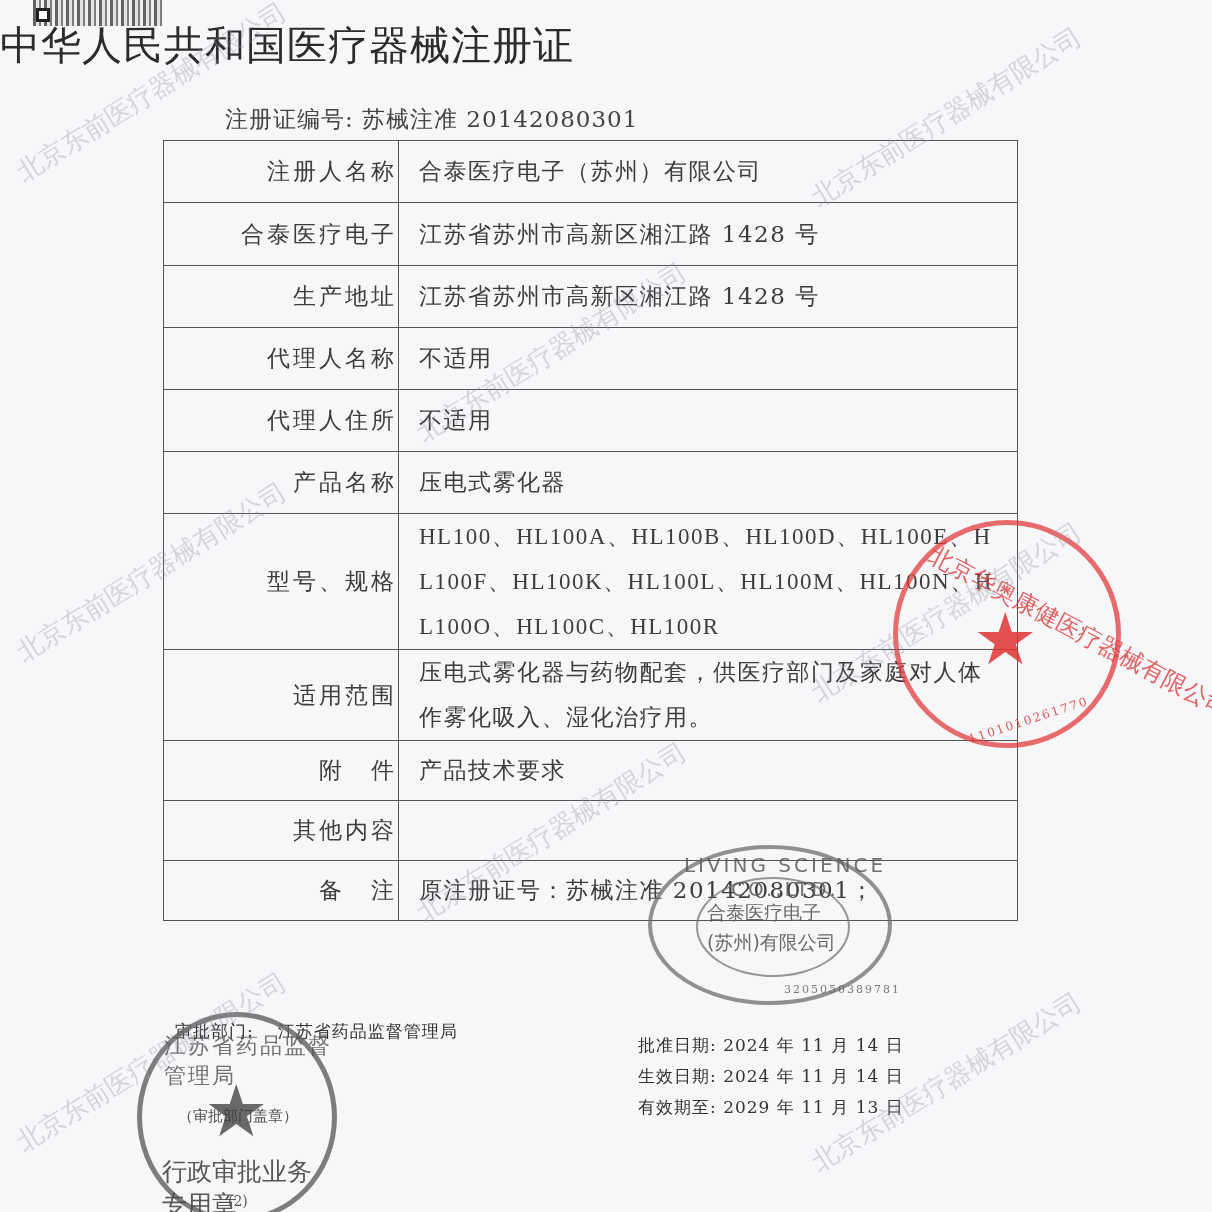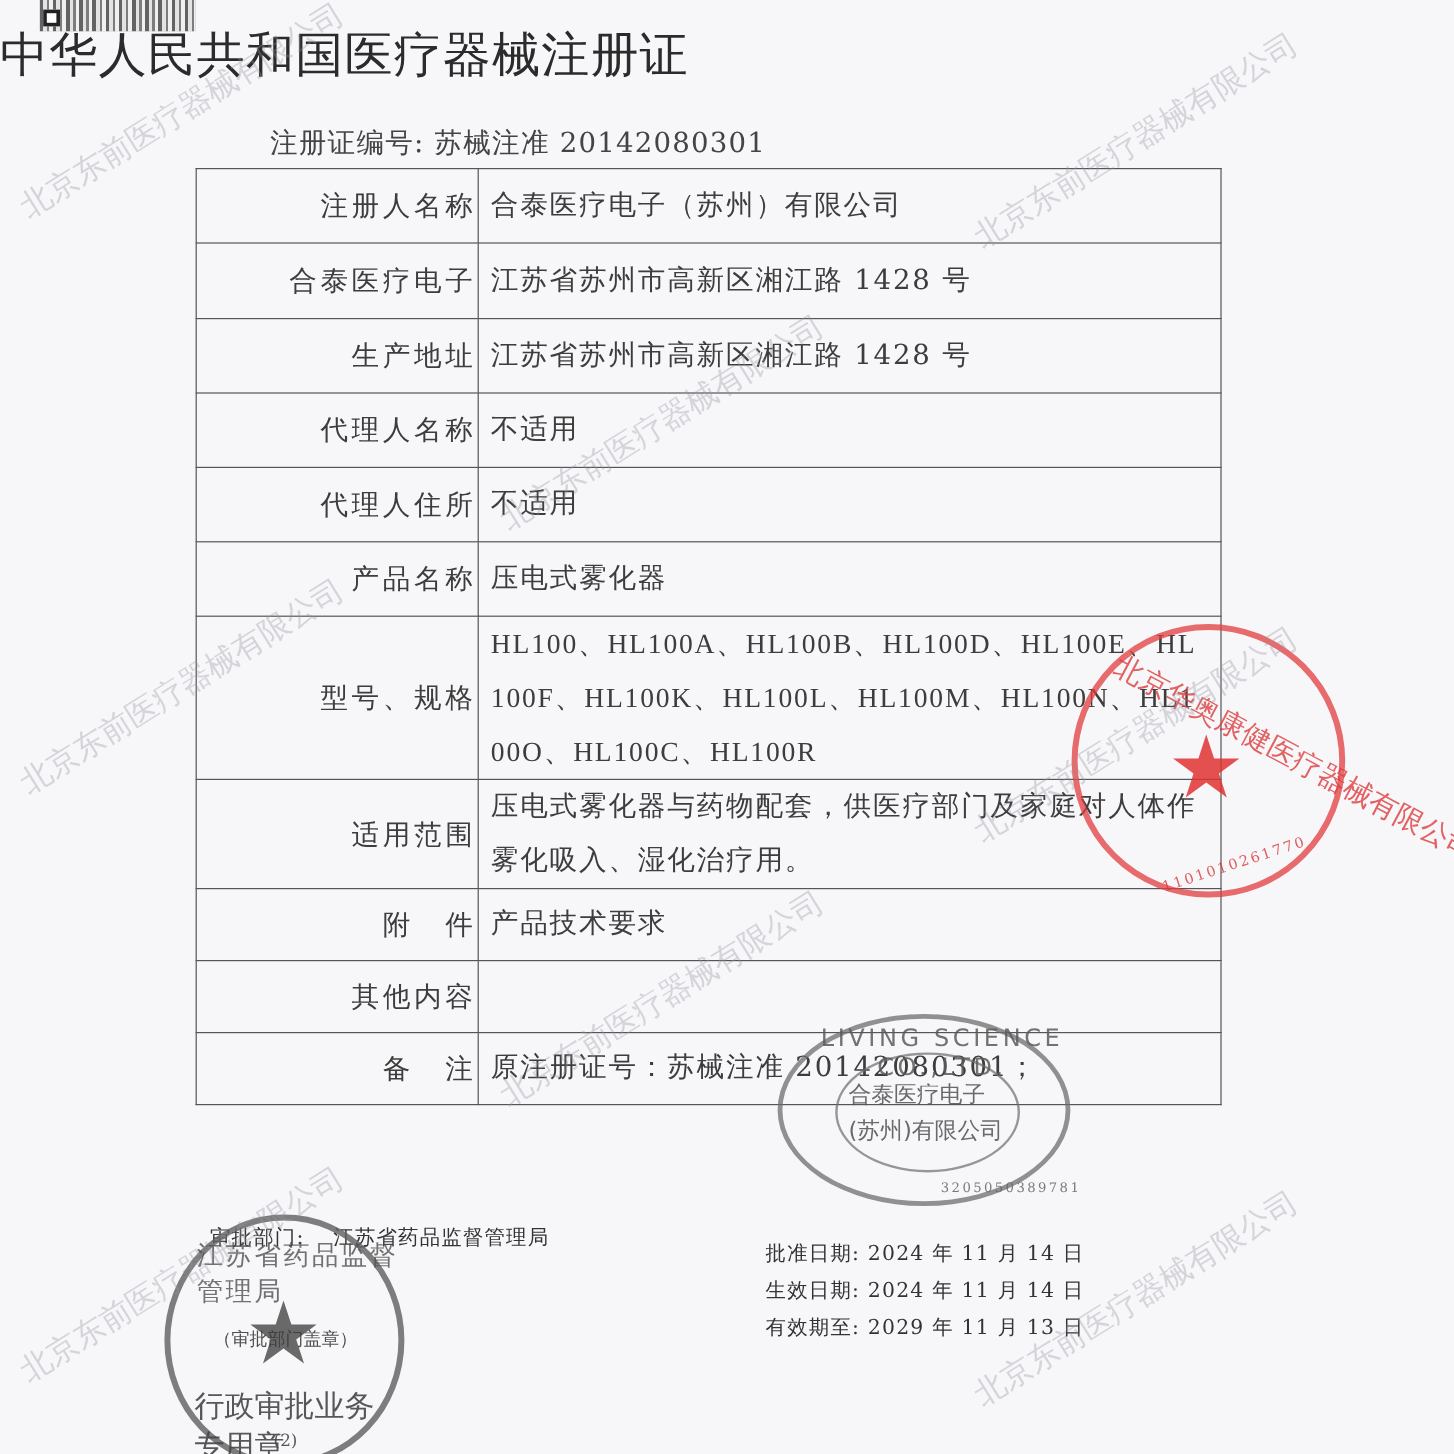--- a/index.html
+++ b/index.html
@@ -9,21 +9,21 @@
       background:
         repeating-linear-gradient(90deg,#333 0 3px,#ddd 3px 6px,#555 6px 8px,#eee 8px 11px),
         #888;opacity:.75;}
   .qr-eye{position:absolute;left:36px;top:8px;width:14px;height:14px;border:3px solid #222;background:#fff;box-sizing:border-box;}
   .title{position:absolute;left:0;width:1180px;top:18px;font-family:Liberation Serif, serif;
          font-size:40px;color:#2b2b2b;letter-spacing:1px;}
   .regno{position:absolute;left:225px;top:104px;font-size:23px;color:#444;letter-spacing:1px;}
   table.cert{position:absolute;left:163px;top:140px;width:855px;border-collapse:collapse;}
   table.cert td{border:1.5px solid #555;font-size:23px;color:#3d3d3d;vertical-align:middle;}
   table.cert td.lbl{width:232px;text-align:right;letter-spacing:3px;}
-  table.cert td.val{padding:0 10px;line-height:45px;letter-spacing:1.5px;}
+  table.cert td.val{padding:0 20px;line-height:45px;letter-spacing:1.5px;}
   .mono{font-family:"Liberation Serif","DejaVu Serif",serif;letter-spacing:.5px;}
   .footer-left{position:absolute;left:175px;top:1020px;font-size:17px;color:#333;letter-spacing:1px;}
   .footer-left span{margin-right:24px;}
   .dates{position:absolute;left:638px;top:1030px;font-size:17px;color:#333;line-height:31px;letter-spacing:1px;}
   .watermark{position:absolute;font-family:"DejaVu Sans","Liberation Sans",sans-serif;font-size:26px;color:rgba(150,150,160,.35);
              transform:rotate(-32deg);transform-origin:left top;white-space:nowrap;pointer-events:none;}
   .stamp{position:absolute;border-radius:50%;pointer-events:none;}
   .stamp-red{left:893px;top:520px;width:228px;height:228px;border:5px solid rgba(225,60,60,.75);box-sizing:border-box;}
   .stamp-red .star{position:absolute;left:75px;top:78px;font-size:72px;color:rgba(225,50,50,.85);line-height:1;}
   .stamp-red .ring-text{position:absolute;left:40px;top:14px;font-size:24px;color:rgba(220,60,60,.8);font-family:"DejaVu Sans",sans-serif;transform:rotate(28deg);transform-origin:left top;white-space:nowrap;}

